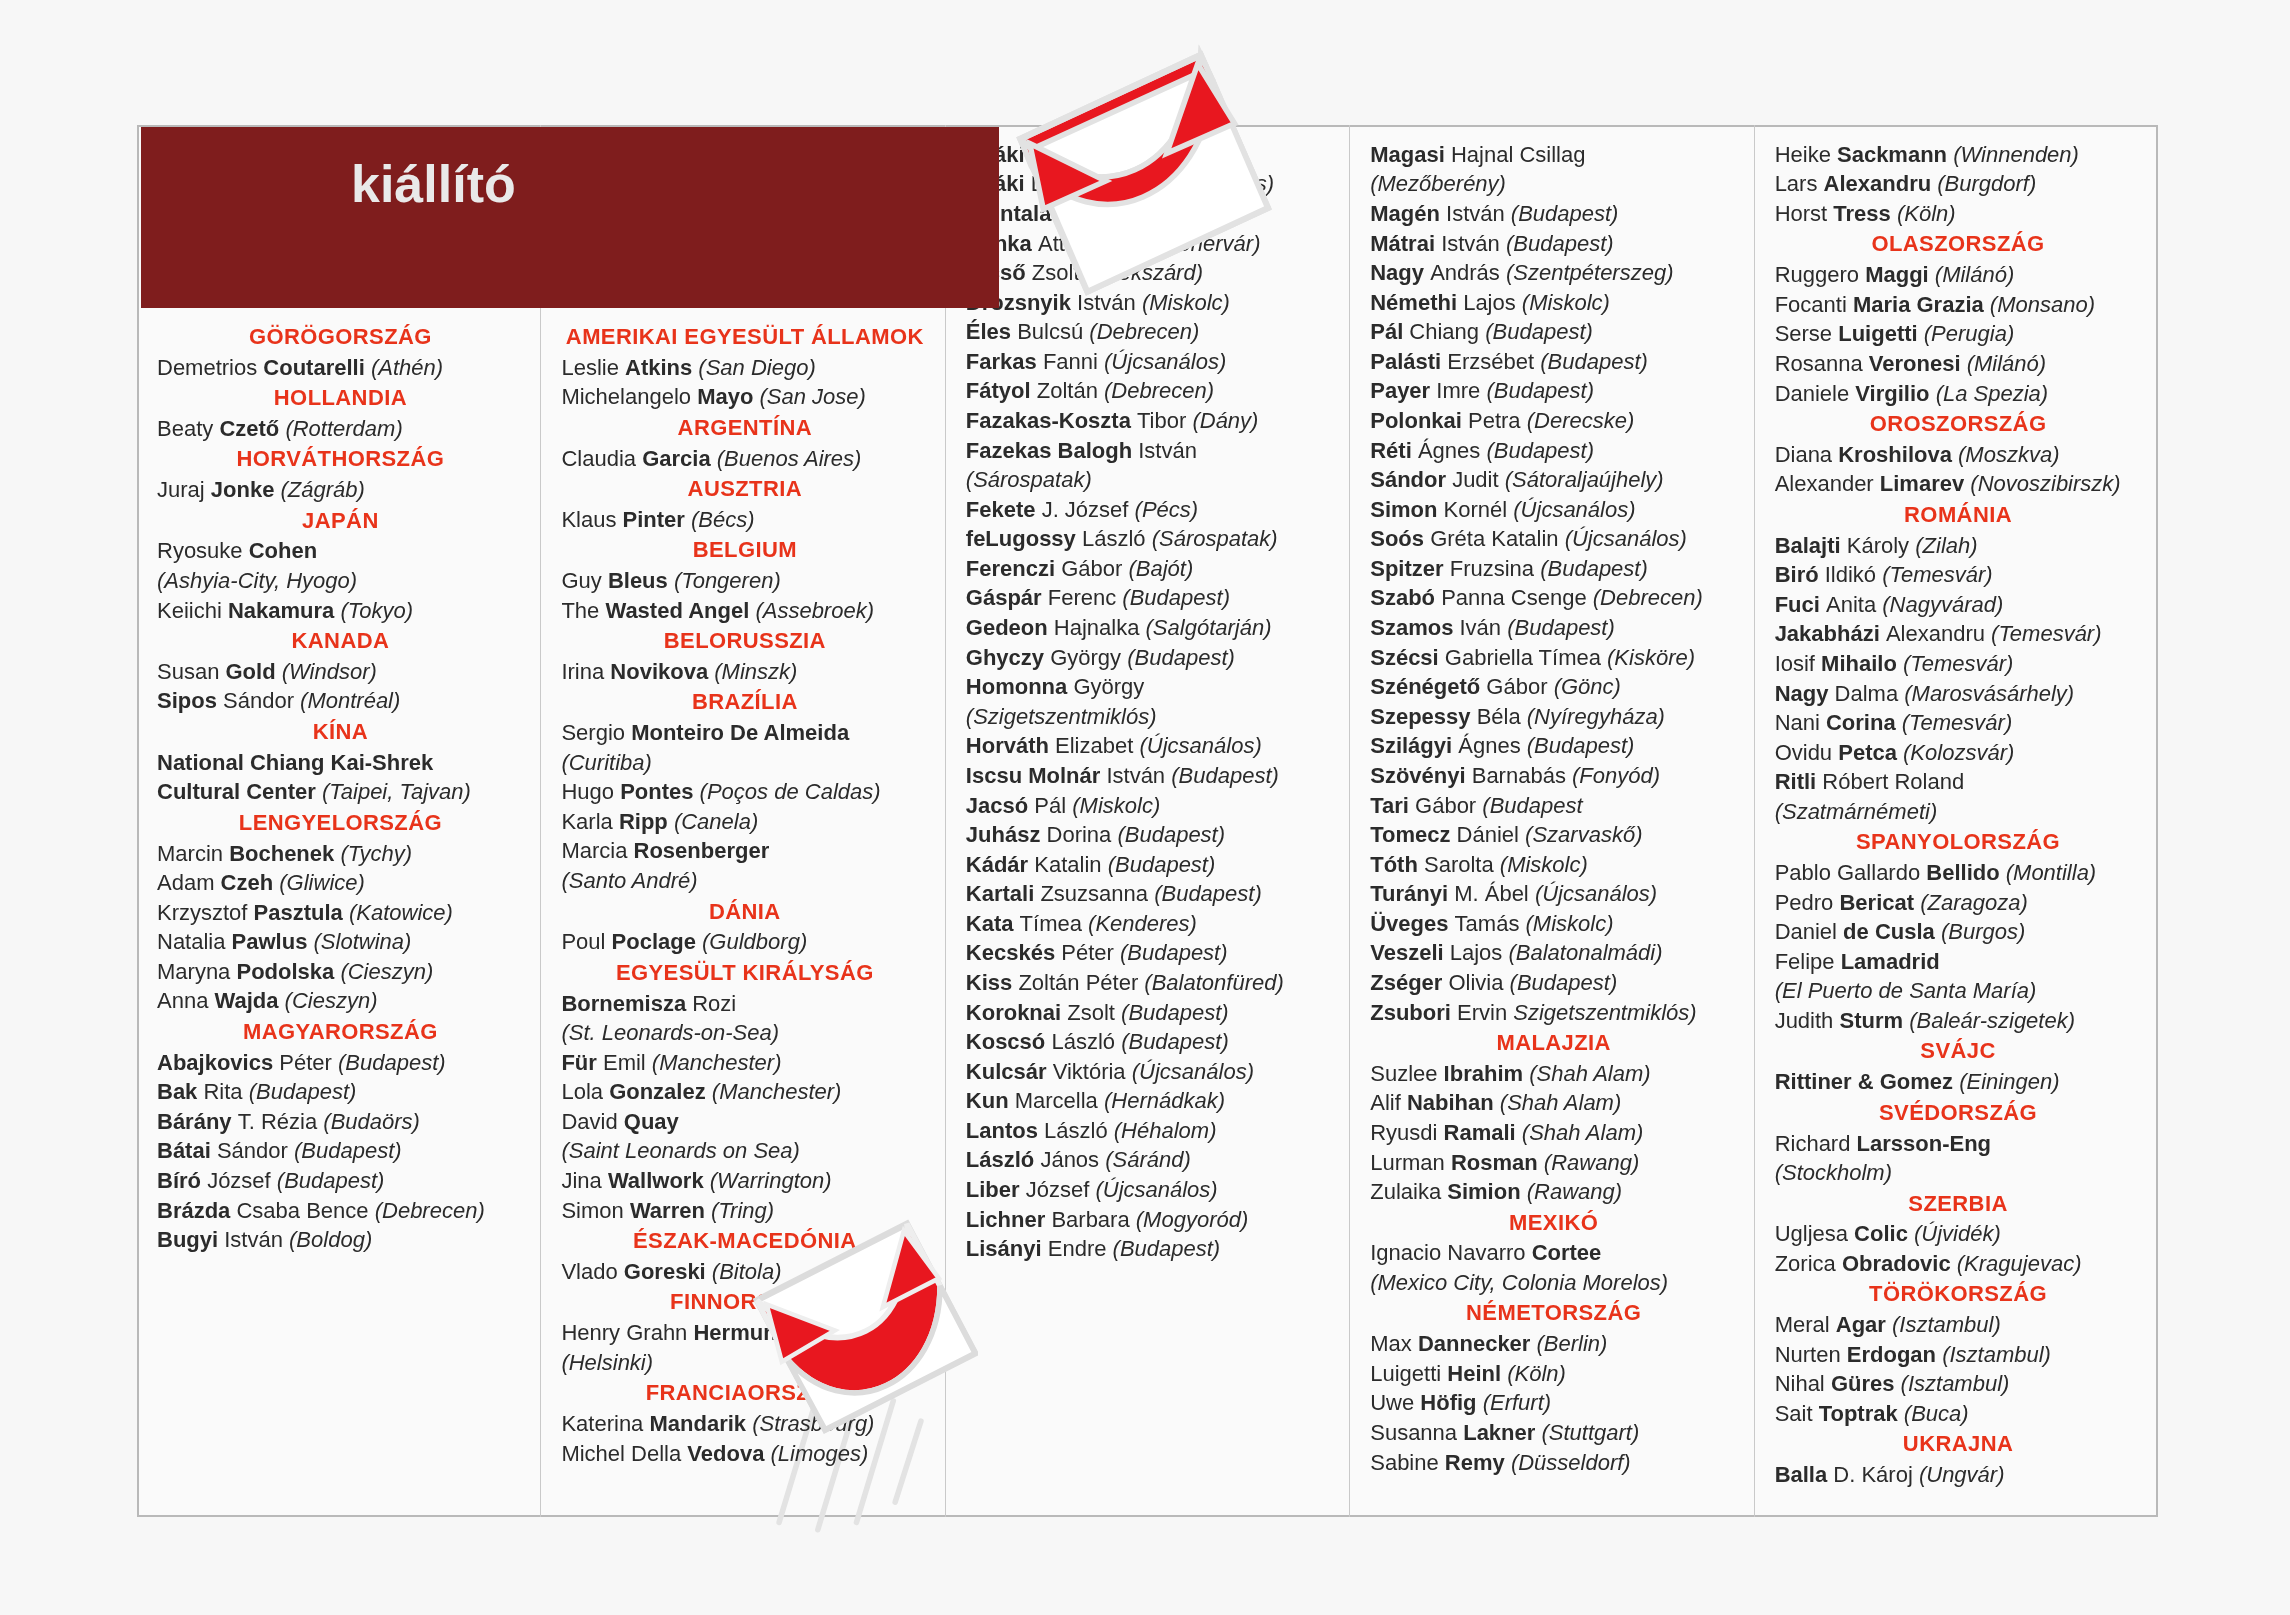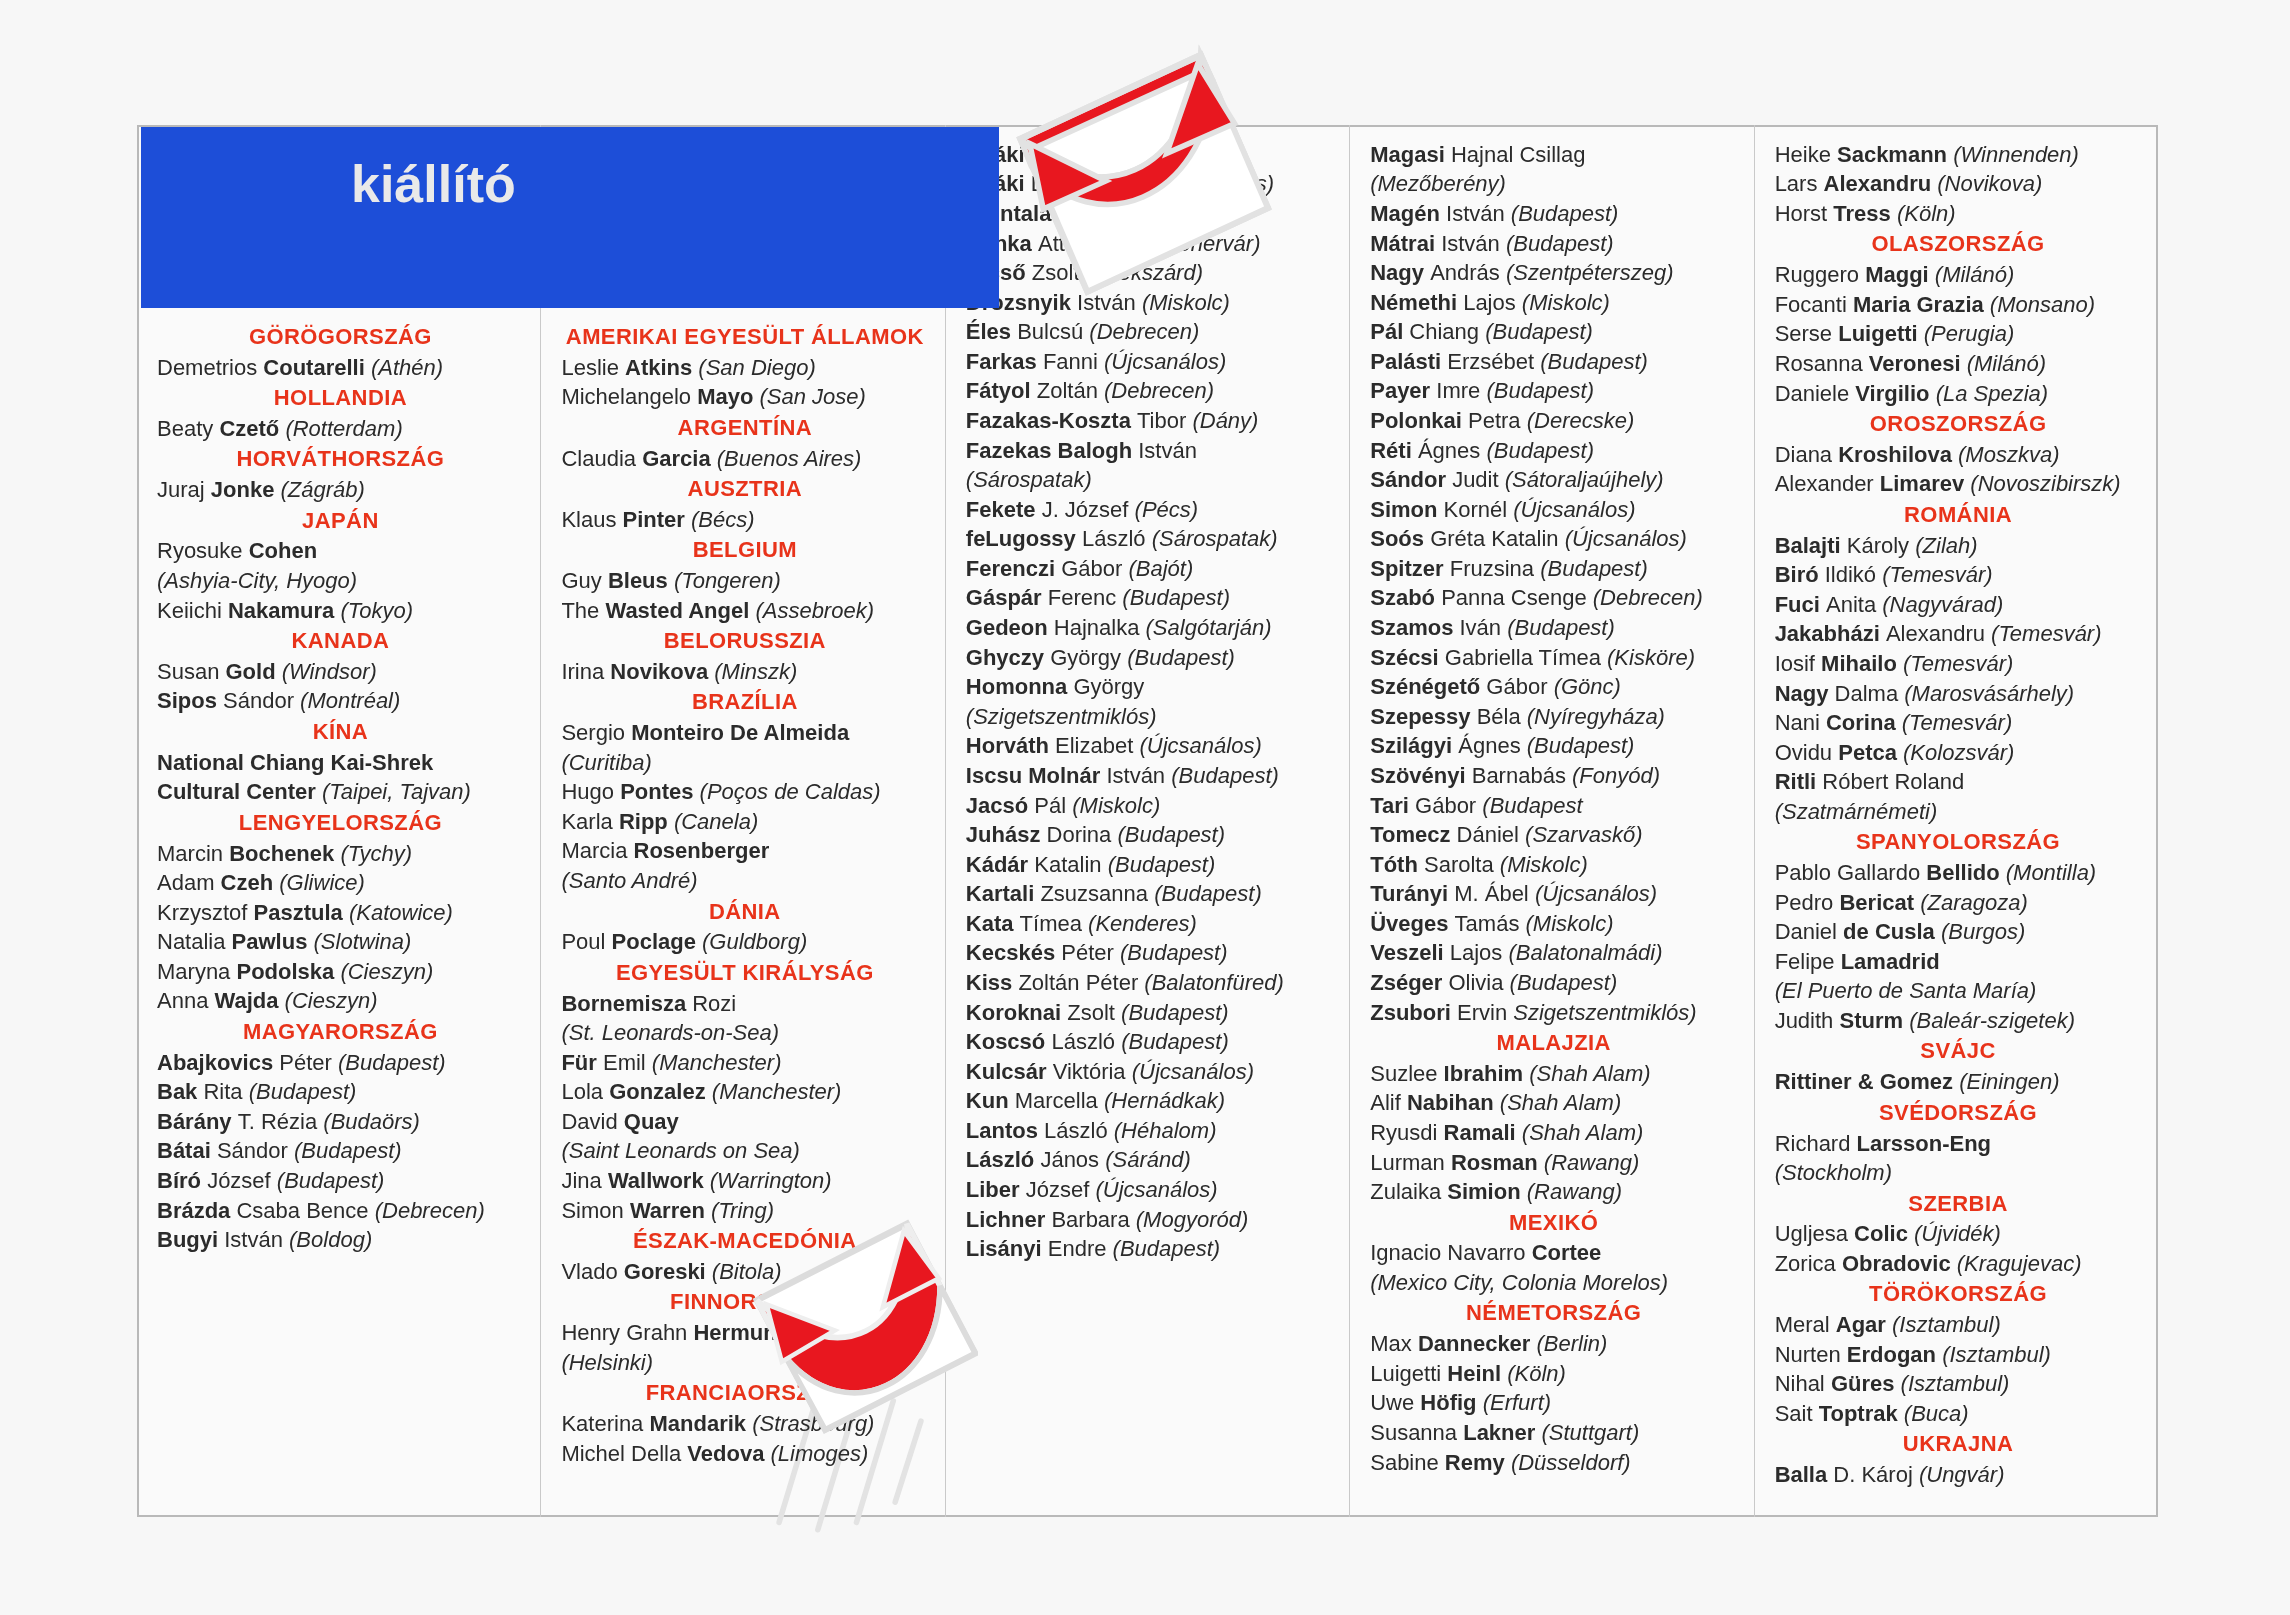--- a/index.html
+++ b/index.html
@@ -20,21 +20,21 @@
     border:2.8px solid #b9b9b9;
     background:#fafafa;
     box-sizing:border-box;
   }
 
   
   .banner{
     position:absolute;
     left:141px;top:127px;
     width:858px;height:181px;
-    background:#1d4ed8;
+    background:#7f1d1d;
     z-index:4;
   }
   .banner-inner{
     position:absolute;
     left:210px;top:31px;
     color:#e9e9e9;
   }
   .banner-line1{
     font-size:52px;font-weight:700;letter-spacing:0px;line-height:1.0;
   }
@@ -250,21 +250,21 @@
         <div class="person"><i>(Mexico City, Colonia Morelos)</i></div>
         <div class="country">NÉMETORSZÁG</div>
         <div class="person"><span>Max </span><b>Dannecker </b><i>(Berlin)</i></div>
         <div class="person"><span>Luigetti </span><b>Heinl </b><i>(Köln)</i></div>
         <div class="person"><span>Uwe </span><b>Höfig </b><i>(Erfurt)</i></div>
         <div class="person"><span>Susanna </span><b>Lakner </b><i>(Stuttgart)</i></div>
         <div class="person"><span>Sabine </span><b>Remy </b><i>(Düsseldorf)</i></div>
       </div>
       <div class="col">
         <div class="person"><span>Heike </span><b>Sackmann </b><i>(Winnenden)</i></div>
-        <div class="person"><span>Lars </span><b>Alexandru </b><i>(Novikova)</i></div>
+        <div class="person"><span>Lars </span><b>Alexandru </b><i>(Burgdorf)</i></div>
         <div class="person"><span>Horst </span><b>Tress </b><i>(Köln)</i></div>
         <div class="country">OLASZORSZÁG</div>
         <div class="person"><span>Ruggero </span><b>Maggi </b><i>(Milánó)</i></div>
         <div class="person"><span>Focanti </span><b>Maria Grazia </b><i>(Monsano)</i></div>
         <div class="person"><span>Serse </span><b>Luigetti </b><i>(Perugia)</i></div>
         <div class="person"><span>Rosanna </span><b>Veronesi </b><i>(Milánó)</i></div>
         <div class="person"><span>Daniele </span><b>Virgilio </b><i>(La Spezia)</i></div>
         <div class="country">OROSZORSZÁG</div>
         <div class="person"><span>Diana </span><b>Kroshilova </b><i>(Moszkva)</i></div>
         <div class="person"><span>Alexander </span><b>Limarev </b><i>(Novoszibirszk)</i></div>

